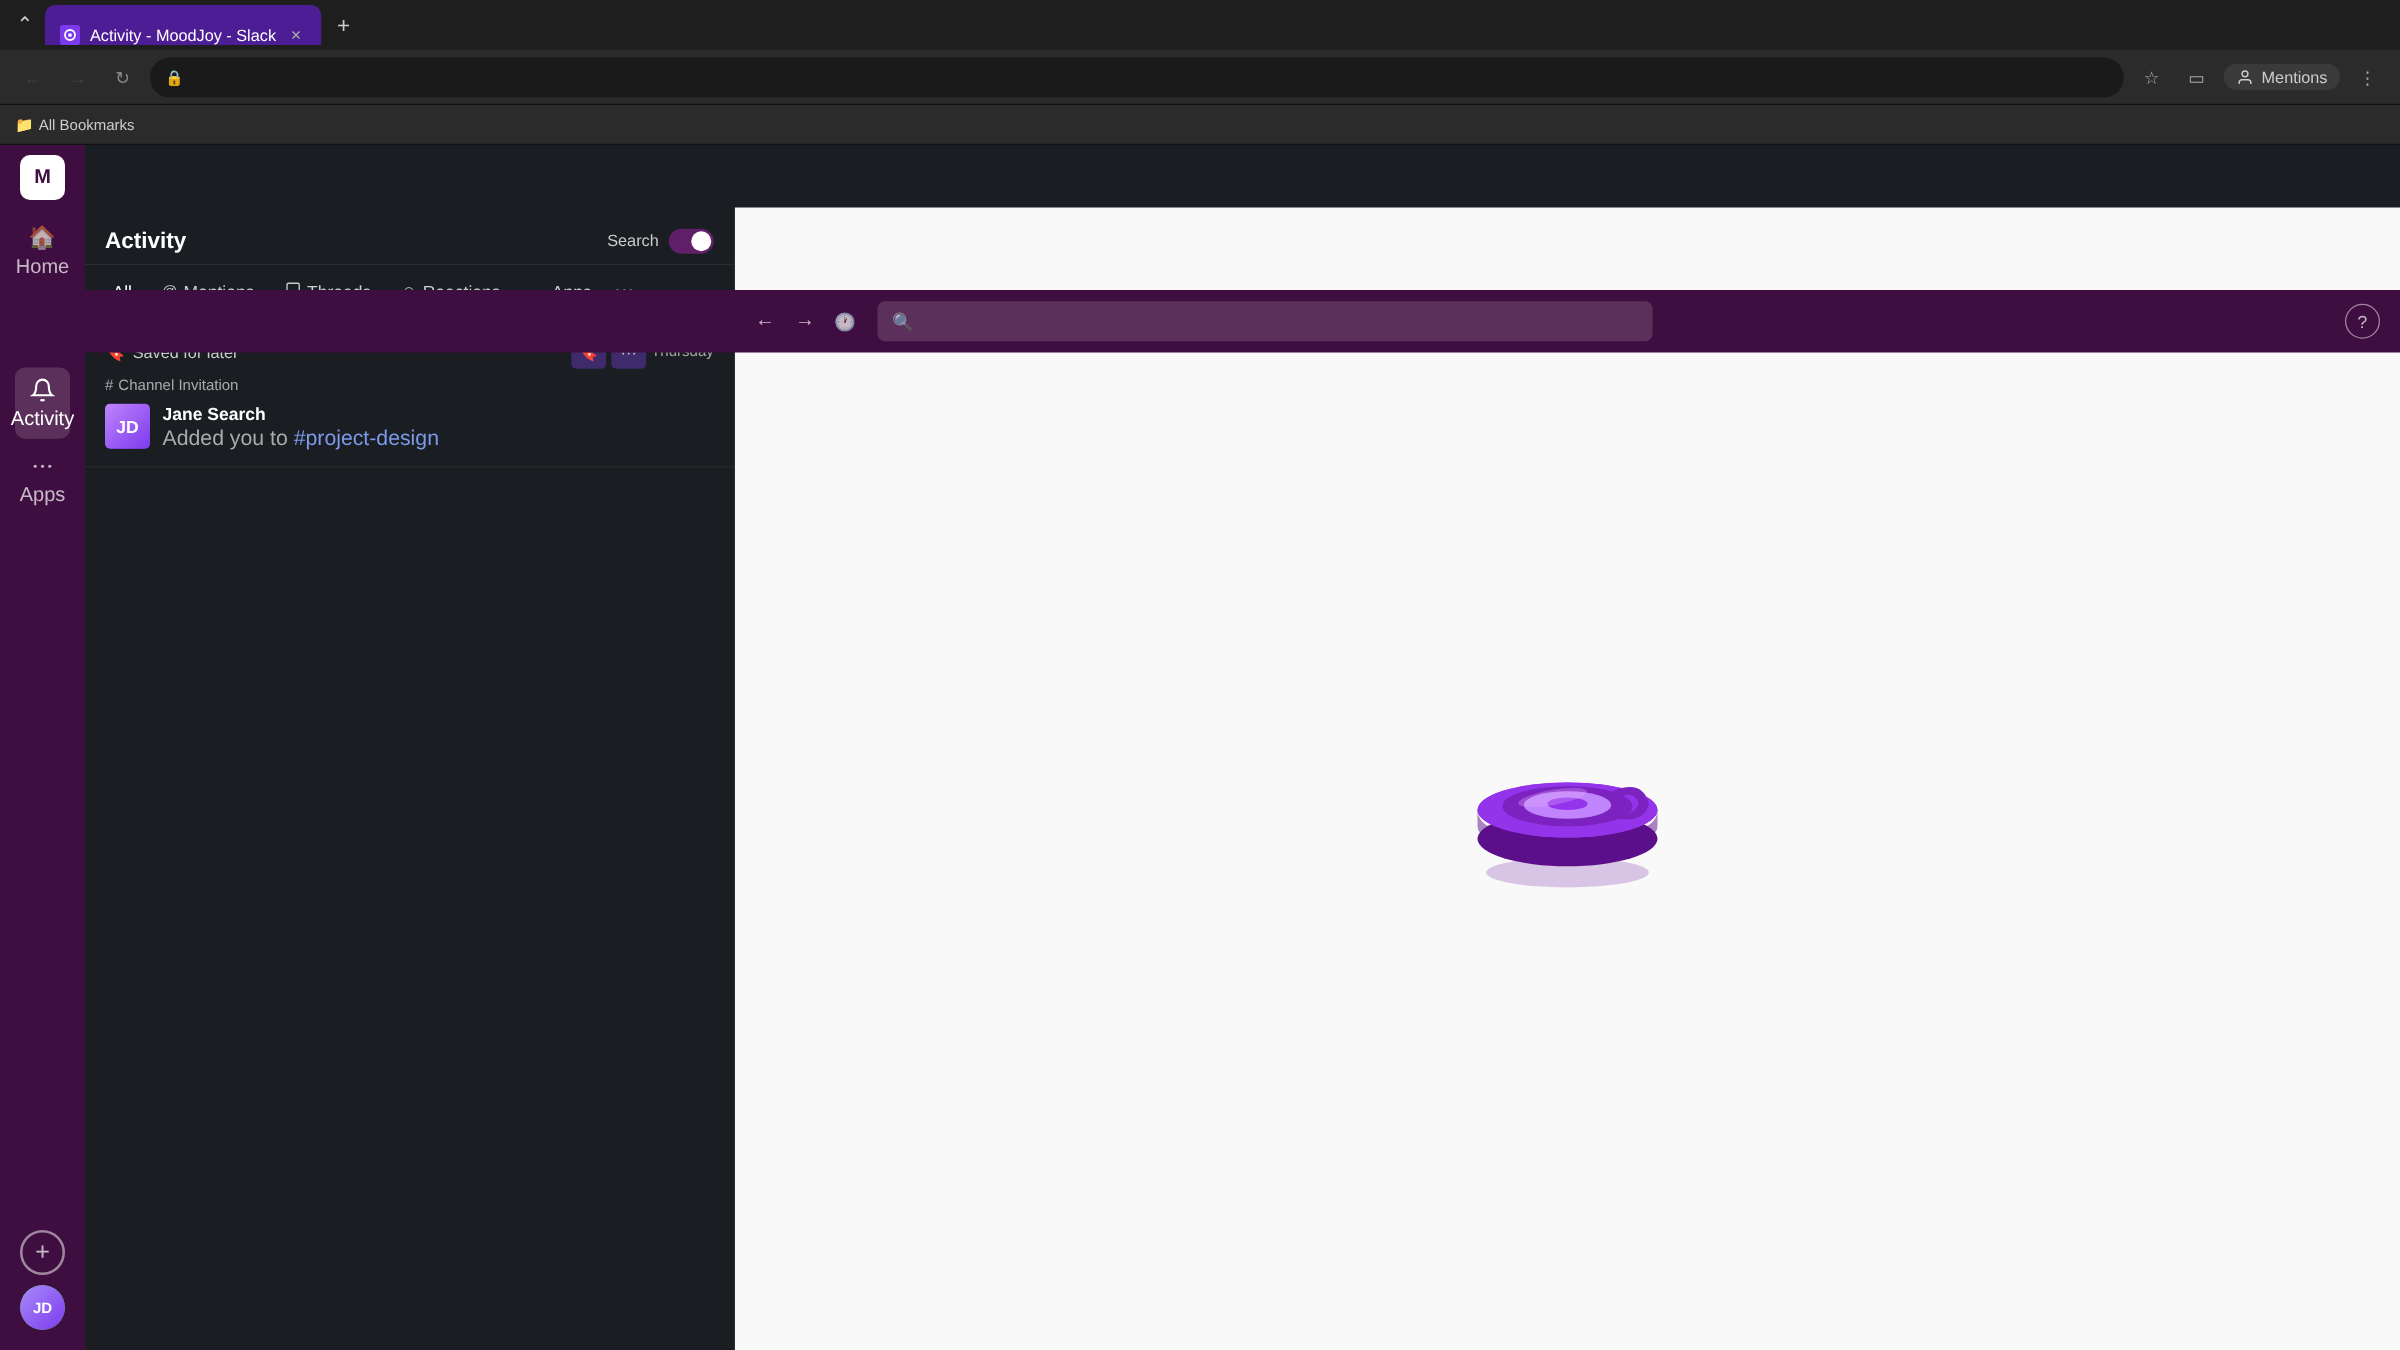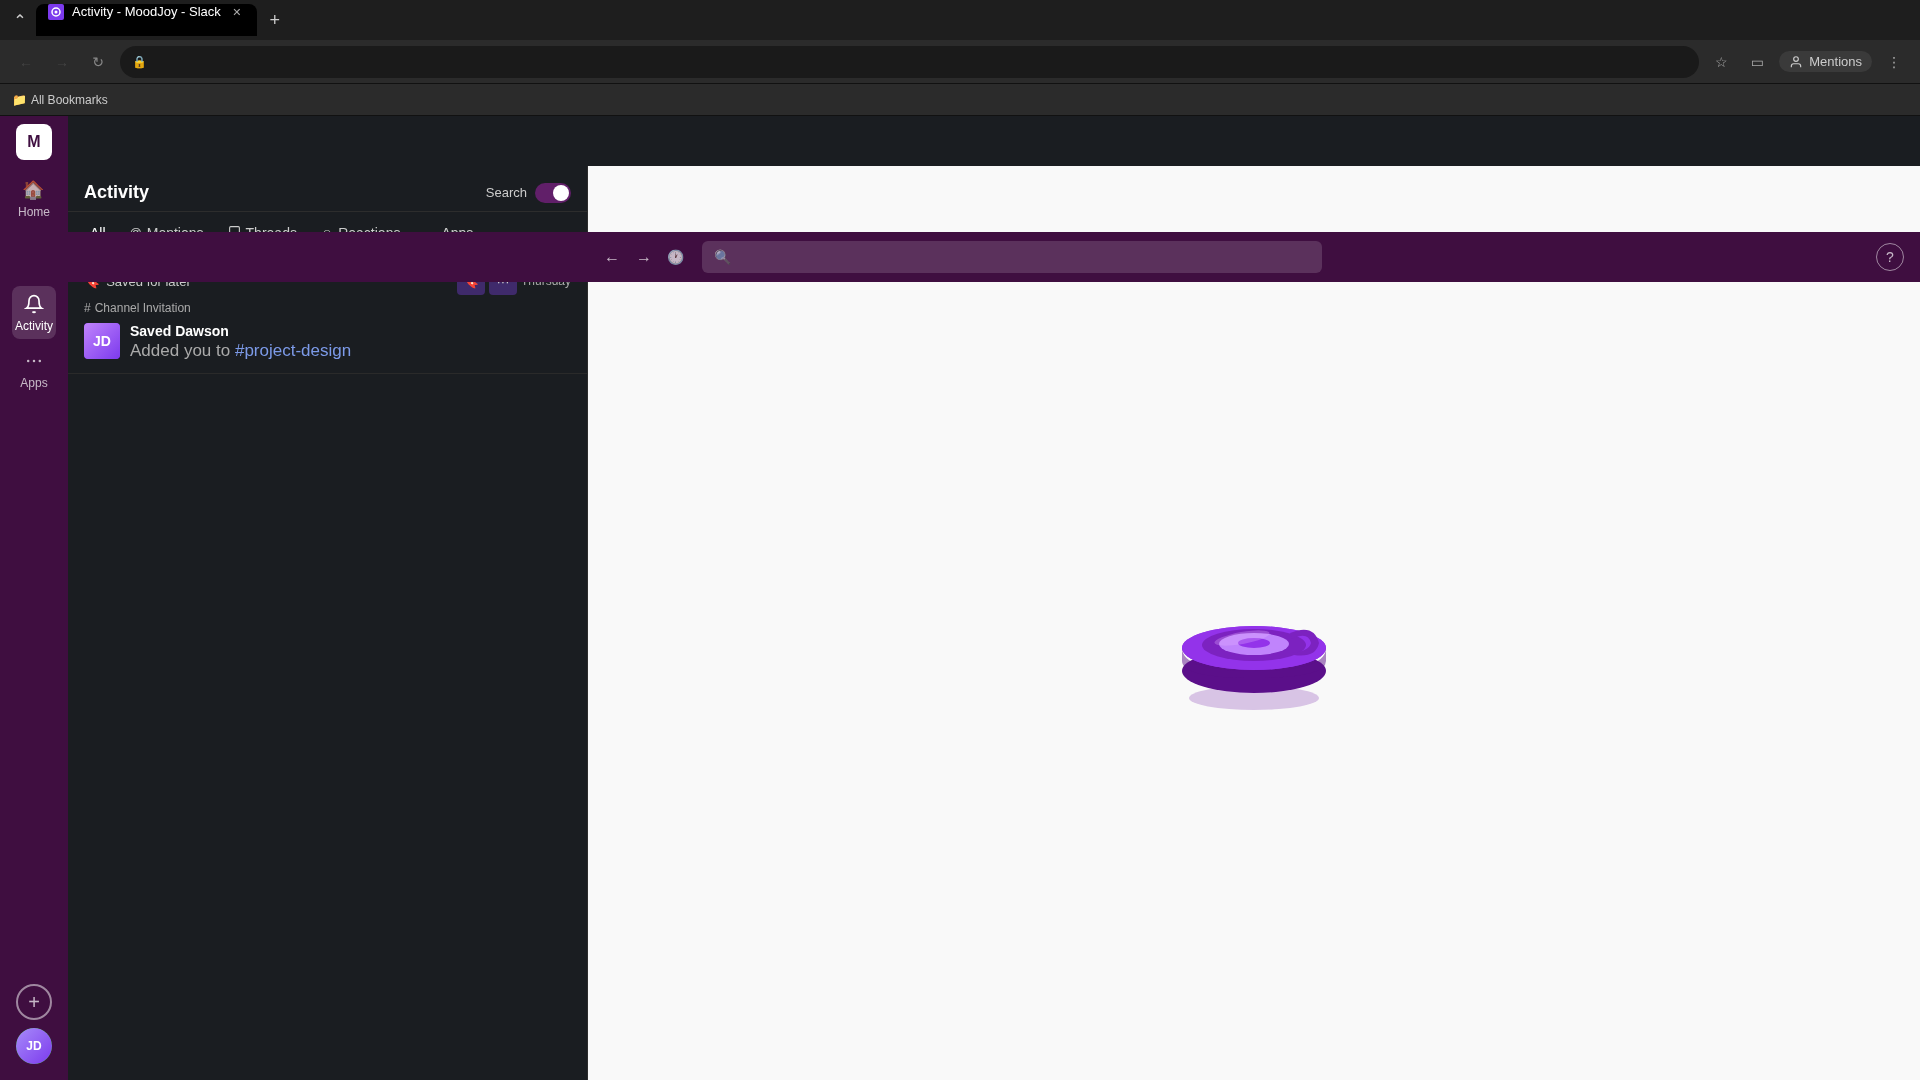--- a/index.html
+++ b/index.html
@@ -2,21 +2,21 @@
 <html><head>
   <meta charset="utf-8">
   <style>
     * { margin: 0; padding: 0; box-sizing: border-box; }
     body { width: 1920px; height: 1080px; overflow: hidden; font-family: -apple-system, BlinkMacSystemFont, 'Segoe UI', sans-serif; background: #1a1d21; }
 
     
     .browser-chrome { width: 100%; background: #2b2b2b; }
     .browser-tab-bar { display: flex; align-items: center; height: 40px; background: #1e1e1e; padding: 0 8px; gap: 4px; }
     .browser-tab-scroll { width: 24px; height: 24px; display: flex; align-items: center; justify-content: center; color: #ccc; cursor: pointer; border-radius: 4px; }
-    .browser-tab { display: flex; align-items: flex-start; gap: 8px; background: #000000; height: 32px; padding: 0 12px; border-radius: 8px 8px 0 0; color: #fff; font-size: 13px; min-width: 180px; }
+    .browser-tab { display: flex; align-items: flex-end; gap: 8px; background: #4c1d95; height: 32px; padding: 0 12px; border-radius: 8px 8px 0 0; color: #fff; font-size: 13px; min-width: 180px; }
     .browser-tab .tab-favicon { width: 16px; height: 16px; background: #7c3aed; border-radius: 2px; display: flex; align-items: center; justify-content: center; font-size: 9px; color: white; }
     .browser-tab .tab-close { margin-left: auto; width: 16px; height: 16px; display: flex; align-items: center; justify-content: center; border-radius: 50%; color: #aaa; font-size: 11px; cursor: pointer; }
     .browser-tab-new { width: 28px; height: 28px; display: flex; align-items: center; justify-content: center; color: #ccc; font-size: 18px; cursor: pointer; }
     .browser-toolbar { display: flex; align-items: center; height: 44px; background: #2b2b2b; padding: 0 12px; gap: 8px; border-bottom: 1px solid #111; }
     .browser-nav-btn { width: 28px; height: 28px; display: flex; align-items: center; justify-content: center; color: #888; font-size: 14px; cursor: pointer; border-radius: 50%; }
     .browser-nav-btn.disabled { color: #444; cursor: default; }
     .browser-address-bar { flex: 1; display: flex; align-items: center; background: #1a1a1a; border-radius: 20px; height: 32px; padding: 0 12px; gap: 8px; }
     .browser-address-bar .url-text { color: #ccc; font-size: 13px; flex: 1; }
     .browser-address-bar .lock-icon { color: #aaa; font-size: 12px; }
     .browser-actions { display: flex; align-items: center; gap: 8px; }
@@ -39,21 +39,21 @@
     .slack-topbar-right { position: absolute; right: 16px; display: flex; align-items: center; }
     .slack-help-btn { width: 28px; height: 28px; display: flex; align-items: center; justify-content: center; color: rgba(255,255,255,0.7); border-radius: 50%; cursor: pointer; font-size: 14px; border: 1.5px solid rgba(255,255,255,0.5); }
 
     
     .slack-sidebar { width: 68px; background: #3f0e40; display: flex; flex-direction: column; align-items: center; padding: 8px 0; gap: 4px; height: 100%; position: relative; }
     .sidebar-workspace-btn { width: 36px; height: 36px; background: #fff; border-radius: 8px; display: flex; align-items: center; justify-content: center; font-weight: 700; font-size: 16px; color: #3f0e40; cursor: pointer; margin-bottom: 8px; }
     .sidebar-nav-item { width: 44px; display: flex; flex-direction: column; align-items: center; gap: 3px; cursor: pointer; padding: 6px 0; border-radius: 8px; }
     .sidebar-nav-item.active { background: rgba(255,255,255,0.15); }
     .sidebar-nav-icon { width: 24px; height: 24px; display: flex; align-items: center; justify-content: center; color: rgba(255,255,255,0.7); font-size: 18px; }
     .sidebar-nav-item.active .sidebar-nav-icon { color: #fff; }
-    .sidebar-nav-label { font-size: 12px; color: rgba(255,255,255,0.7); text-align: left; }
+    .sidebar-nav-label { font-size: 16px; color: rgba(255,255,255,0.7); text-align: left; }
     .sidebar-nav-item.active .sidebar-nav-label { color: #fff; }
     .sidebar-bottom { margin-top: auto; display: flex; flex-direction: column; align-items: center; gap: 8px; padding-bottom: 8px; }
     .sidebar-add-btn { width: 36px; height: 36px; border: 2px solid rgba(255,255,255,0.5); border-radius: 50%; display: flex; align-items: center; justify-content: center; color: rgba(255,255,255,0.7); font-size: 20px; cursor: pointer; }
     .sidebar-avatar { width: 36px; height: 36px; border-radius: 50%; background: #4a4; display: flex; align-items: center; justify-content: center; overflow: hidden; cursor: pointer; }
 
     
     .slack-content { flex: 1; display: flex; margin-top: 50px; }
 
     
     .activity-panel { width: 520px; background: #1a1d21; border-right: 1px solid #2d2d2d; display: flex; flex-direction: column; height: 100%; }
@@ -262,21 +262,21 @@
           </div>
           <div class="channel-tag">
             <span>#</span>
             <span>Channel Invitation</span>
           </div>
           <div class="activity-message">
             <div class="user-avatar">
               <div class="user-avatar-img">JD</div>
             </div>
             <div class="message-content">
-              <div class="message-author">Saved Dawson</div>
+              <div class="message-author">Jane Search</div>
               <div class="message-text">
                 <span>Added you to</span>
                 <a class="message-link" href="#">#project-design</a>
               </div>
             </div>
           </div>
         </div>
       </div>
     </div>
 

